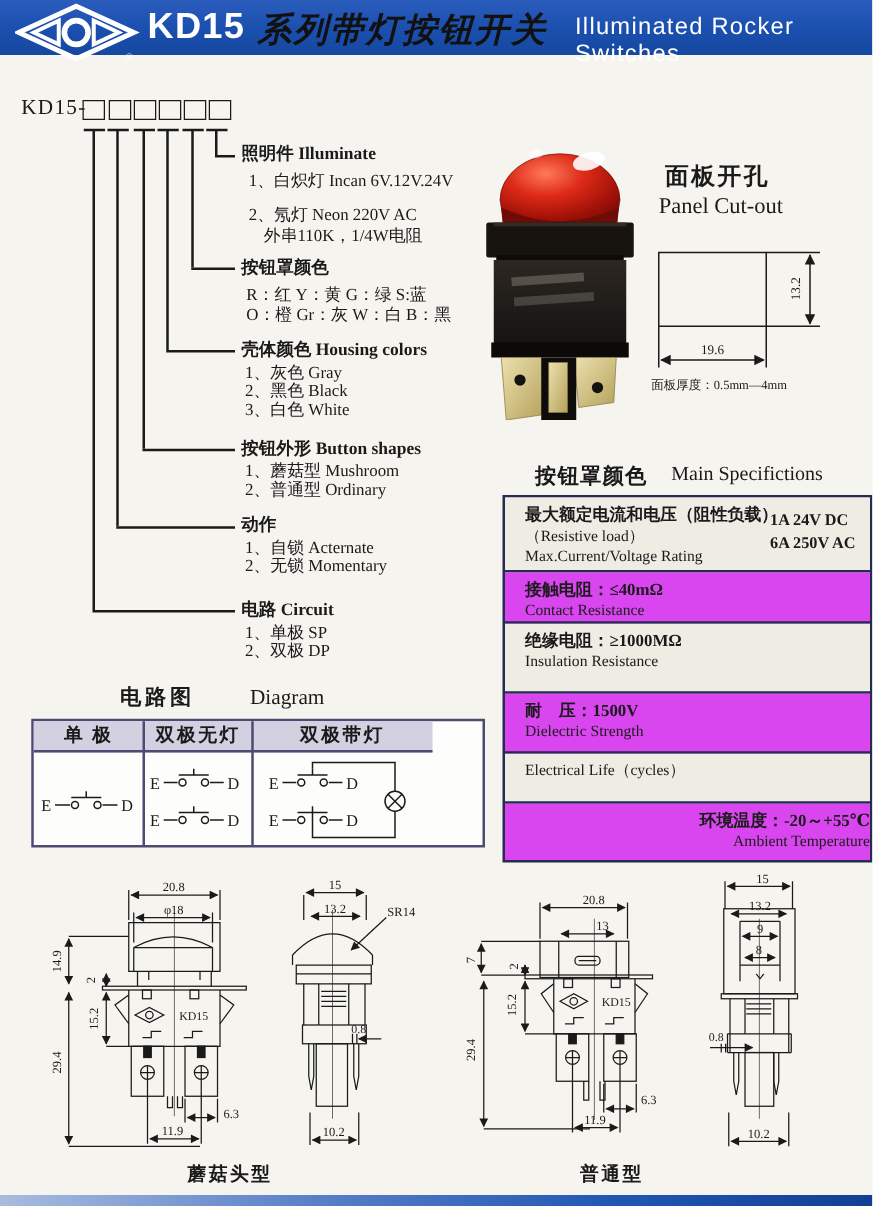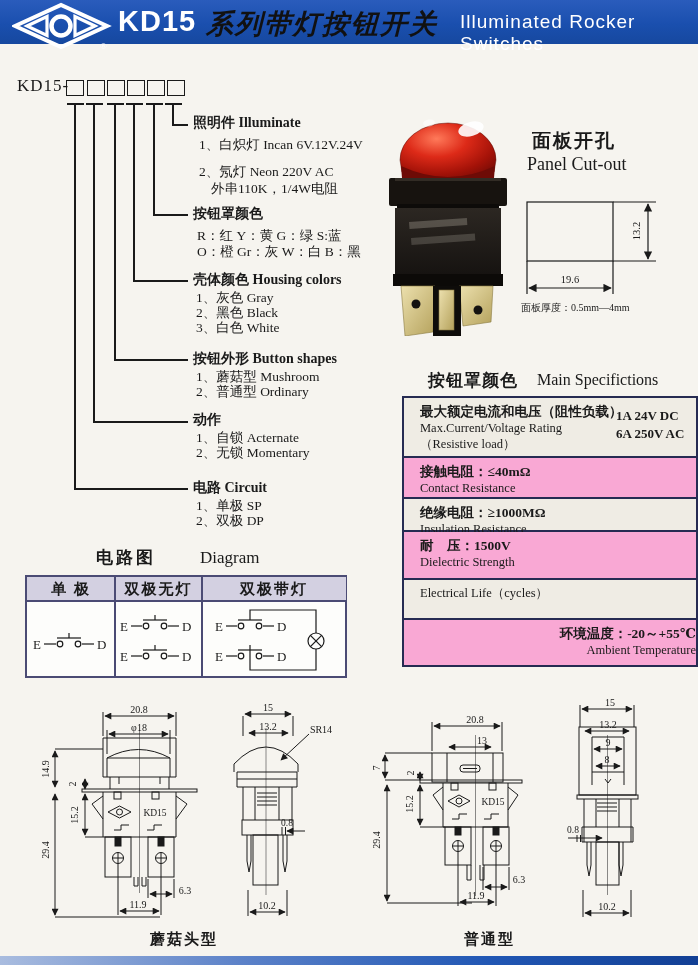--- a/index.html
+++ b/index.html
@@ -23,29 +23,29 @@
   .br-item{position:absolute;font-size:13.5px;white-space:nowrap;}
   
   .cut-zh{position:absolute;left:532px;top:128px;font-size:19px;font-weight:bold;letter-spacing:2px;}
   .cut-en{position:absolute;left:527px;top:154px;font-size:18px;}
   .cut-th{position:absolute;left:521px;top:301px;font-size:10px;}
   .spec-zh{position:absolute;left:428px;top:369px;font-size:17px;font-weight:bold;letter-spacing:1px;}
   .spec-en{position:absolute;left:537px;top:371px;font-size:16px;}
   .spec-table{position:absolute;left:402px;top:396px;width:292px;border:2px solid #262b52;background:#efece4;}
   .srow{position:relative;border-bottom:2px solid #262b52;padding:5px 0 4px 16px;box-sizing:border-box;}
   .srow:last-child{border-bottom:none;text-align:right;}
-  .srow.blue{background:#f9a8d4;}
+  .srow.blue{background:#d946ef;}
   .srow.light{background:#efece4;}
   .s-zh{font-size:13.5px;font-weight:bold;}
   .s-en{font-size:12.5px;}
   .s-v{position:absolute;left:212px;font-size:13px;font-weight:bold;white-space:nowrap;}
   
   .diag-zh{position:absolute;left:96px;top:546px;font-size:17px;font-weight:bold;letter-spacing:3px;}
   .diag-en{position:absolute;left:200px;top:548px;font-size:17px;}
-  .diag-table{position:absolute;left:25px;top:575px;width:322px;height:103px;border:2px solid #4b4b74;
+  .diag-table{position:absolute;left:25px;top:575px;width:363px;height:103px;border:2px solid #4b4b74;
        box-sizing:border-box;background:#fdfdfb;}
   .diag-head{position:absolute;left:0;top:0;height:25px;background:#d3d0e1;border-bottom:2px solid #4b4b74;
        box-sizing:border-box;font-size:15px;font-weight:bold;text-align:center;line-height:25px;letter-spacing:2px;}
   .diag-sep{position:absolute;top:0;width:2px;height:99px;background:#4b4b74;}
   
   .dlabel{position:absolute;font-size:15px;font-weight:bold;letter-spacing:2px;}
   svg text{font-family:"Liberation Serif","DejaVu Serif",serif;}
   .footer-bar{position:absolute;left:0;bottom:0;width:698px;height:9px;
        background:linear-gradient(90deg,#a9bcdf 0%,#5b81c8 35%,#2157b4 70%,#123f94 100%);}
 </style>
@@ -178,30 +178,30 @@
     <text x="170" y="36" font-size="10.5" fill="#1a1a1a" text-anchor="middle" transform="rotate(-90 170 36)">13.2</text>
     <text x="100" y="88" font-size="10.5" fill="#1a1a1a" text-anchor="middle">19.6</text>
   </svg>
   <div class="cut-th">面板厚度：0.5mm—4mm</div>
 
   <div class="spec-zh">按钮罩颜色</div>
   <div class="spec-en">Main Specifictions</div>
   <div class="spec-table">
     <div class="srow light" style="height:60px">
       <div class="s-zh">最大额定电流和电压（阻性负载）</div>
+      <div class="s-en">（Resistive load）</div>
       <div class="s-en">Max.Current/Voltage Rating</div>
-      <div class="s-en">（Resistive load）</div>
       <div class="s-v" style="top:10px">1A 24V DC</div>
       <div class="s-v" style="top:28px">6A 250V AC</div>
     </div>
     <div class="srow blue" style="height:41px">
       <div class="s-zh">接触电阻：≤40mΩ</div>
       <div class="s-en">Contact  Resistance</div>
     </div>
-    <div class="srow light" style="height:33px">
+    <div class="srow light" style="height:56px">
       <div class="s-zh">绝缘电阻：≥1000MΩ</div>
       <div class="s-en">Insulation Resistance</div>
     </div>
     <div class="srow blue" style="height:48px">
       <div class="s-zh">耐　压：1500V</div>
       <div class="s-en">Dielectric  Strength</div>
     </div>
     <div class="srow light" style="height:40px">
       <div class="s-en">Electrical  Life（cycles）</div>
     </div>

